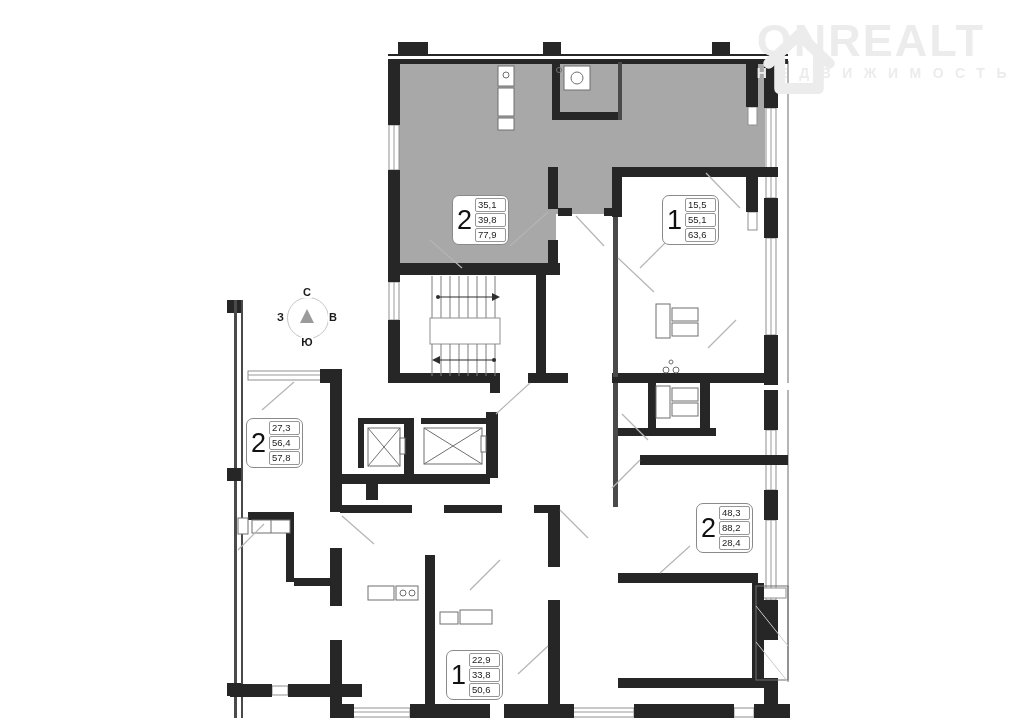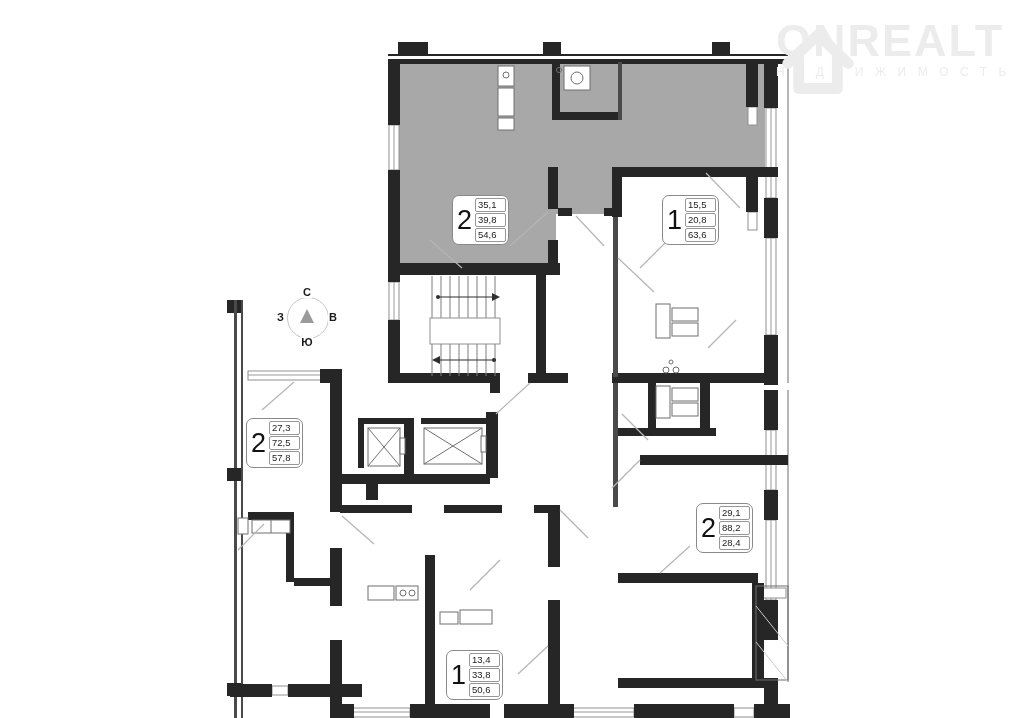--- a/index.html
+++ b/index.html
@@ -43,21 +43,21 @@
   .compass-needle{position:absolute;left:50%;top:50%;transform:translate(-50%,-58%);
     width:0;height:0;border-left:7px solid transparent;border-right:7px solid transparent;
     border-bottom:14px solid #9b9b9b;}
 
   
   .watermark{position:absolute;right:6px;top:18px;display:flex;align-items:center;
     z-index:6;color:var(--watermark,#ececec);pointer-events:none;}
   .wm-icon{width:84px;height:84px;flex:0 0 auto;margin-right:4px;}
   .wm-text{display:flex;flex-direction:column;}
   .wm-brand{font-size:45px;font-weight:800;letter-spacing:2px;line-height:1;}
-  .wm-sub{font-size:12px;font-weight:400;letter-spacing:11.5px;margin-top:3px;line-height:1;}
+  .wm-sub{font-size:14px;font-weight:700;letter-spacing:11.5px;margin-top:3px;line-height:1;}
 </style>
 </head>
 <body>
 
 <div class="stage">
 
   <svg width="1024" height="718" viewBox="0 0 1024 718">
 
     <g>
       <polygon class="grey" points="395,62 765,62 765,172 618,172 618,214 556,214 556,268 395,268"></polygon>
@@ -266,55 +266,55 @@
       <line class="door" x1="430" y1="240" x2="462" y2="268"></line>
       <line class="door" x1="736" y1="320" x2="708" y2="348"></line>
     </g>
   </svg>
 
   <div class="apt-label" style="left:452px;top:195px">
     <div class="apt-num">2</div>
     <div class="apt-areas">
       <div class="apt-area">35,1</div>
       <div class="apt-area">39,8</div>
-      <div class="apt-area">54,6</div>
+      <div class="apt-area">77,9</div>
     </div>
   </div>
 
   <div class="apt-label" style="left:662px;top:195px">
     <div class="apt-num">1</div>
     <div class="apt-areas">
       <div class="apt-area">15,5</div>
-      <div class="apt-area">20,8</div>
+      <div class="apt-area">55,1</div>
       <div class="apt-area">63,6</div>
     </div>
   </div>
 
   <div class="apt-label" style="left:246px;top:418px">
     <div class="apt-num">2</div>
     <div class="apt-areas">
       <div class="apt-area">27,3</div>
-      <div class="apt-area">72,5</div>
+      <div class="apt-area">56,4</div>
       <div class="apt-area">57,8</div>
     </div>
   </div>
 
   <div class="apt-label" style="left:696px;top:503px">
     <div class="apt-num">2</div>
     <div class="apt-areas">
-      <div class="apt-area">29,1</div>
+      <div class="apt-area">48,3</div>
       <div class="apt-area">88,2</div>
       <div class="apt-area">28,4</div>
     </div>
   </div>
 
   <div class="apt-label" style="left:446px;top:650px">
     <div class="apt-num">1</div>
     <div class="apt-areas">
-      <div class="apt-area">13,4</div>
+      <div class="apt-area">22,9</div>
       <div class="apt-area">33,8</div>
       <div class="apt-area">50,6</div>
     </div>
   </div>
 
   <div class="compass">
     <div class="compass-circle"></div>
     <div class="compass-needle"></div>
     <div class="compass-letter compass-n">С</div>
     <div class="compass-letter compass-s">Ю</div>

